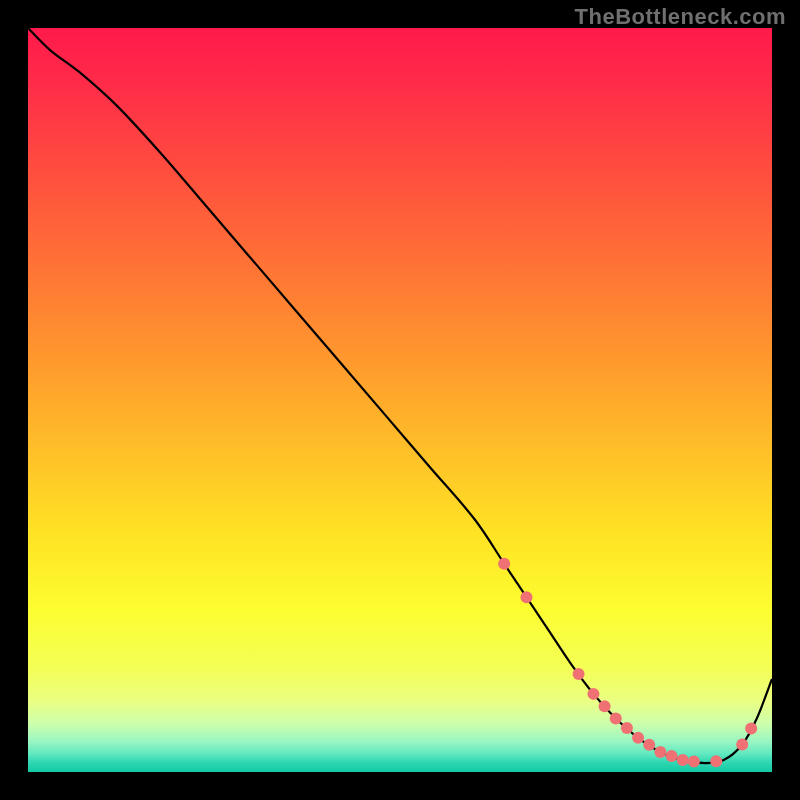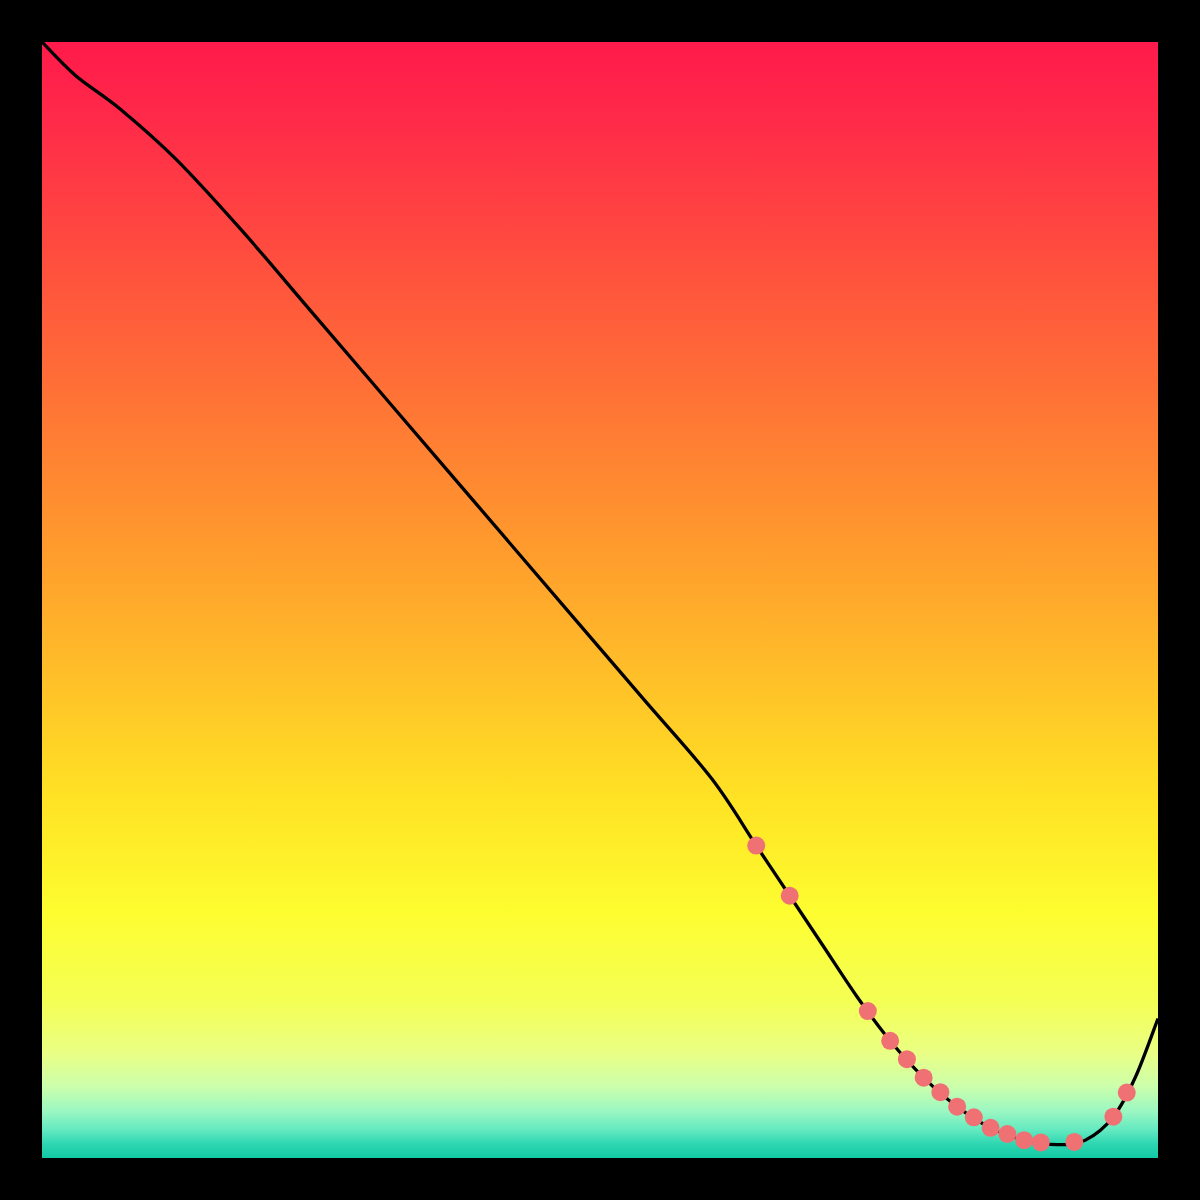--- a/index.html
+++ b/index.html
@@ -33,20 +33,21 @@
     top: 28px;
     width: 744px;
     height: 744px;
     display: block;
   }
 </style>
 </head>
 <body>
 
 <div class="stage">
+  <div class="watermark">TheBottleneck.com</div>
   <svg class="plot" viewBox="0 0 100 100" preserveAspectRatio="none">
     <defs>
       <linearGradient id="bg-grad" x1="0" y1="0" x2="0" y2="1">
           <stop offset="0%" stop-color="#ff1a4b"></stop>
           <stop offset="7.000000000000001%" stop-color="#ff2a49"></stop>
           <stop offset="18%" stop-color="#ff4a3f"></stop>
           <stop offset="30%" stop-color="#ff6d37"></stop>
           <stop offset="45%" stop-color="#ff9a2d"></stop>
           <stop offset="57.99999999999999%" stop-color="#ffc328"></stop>
           <stop offset="68%" stop-color="#ffe324"></stop>

